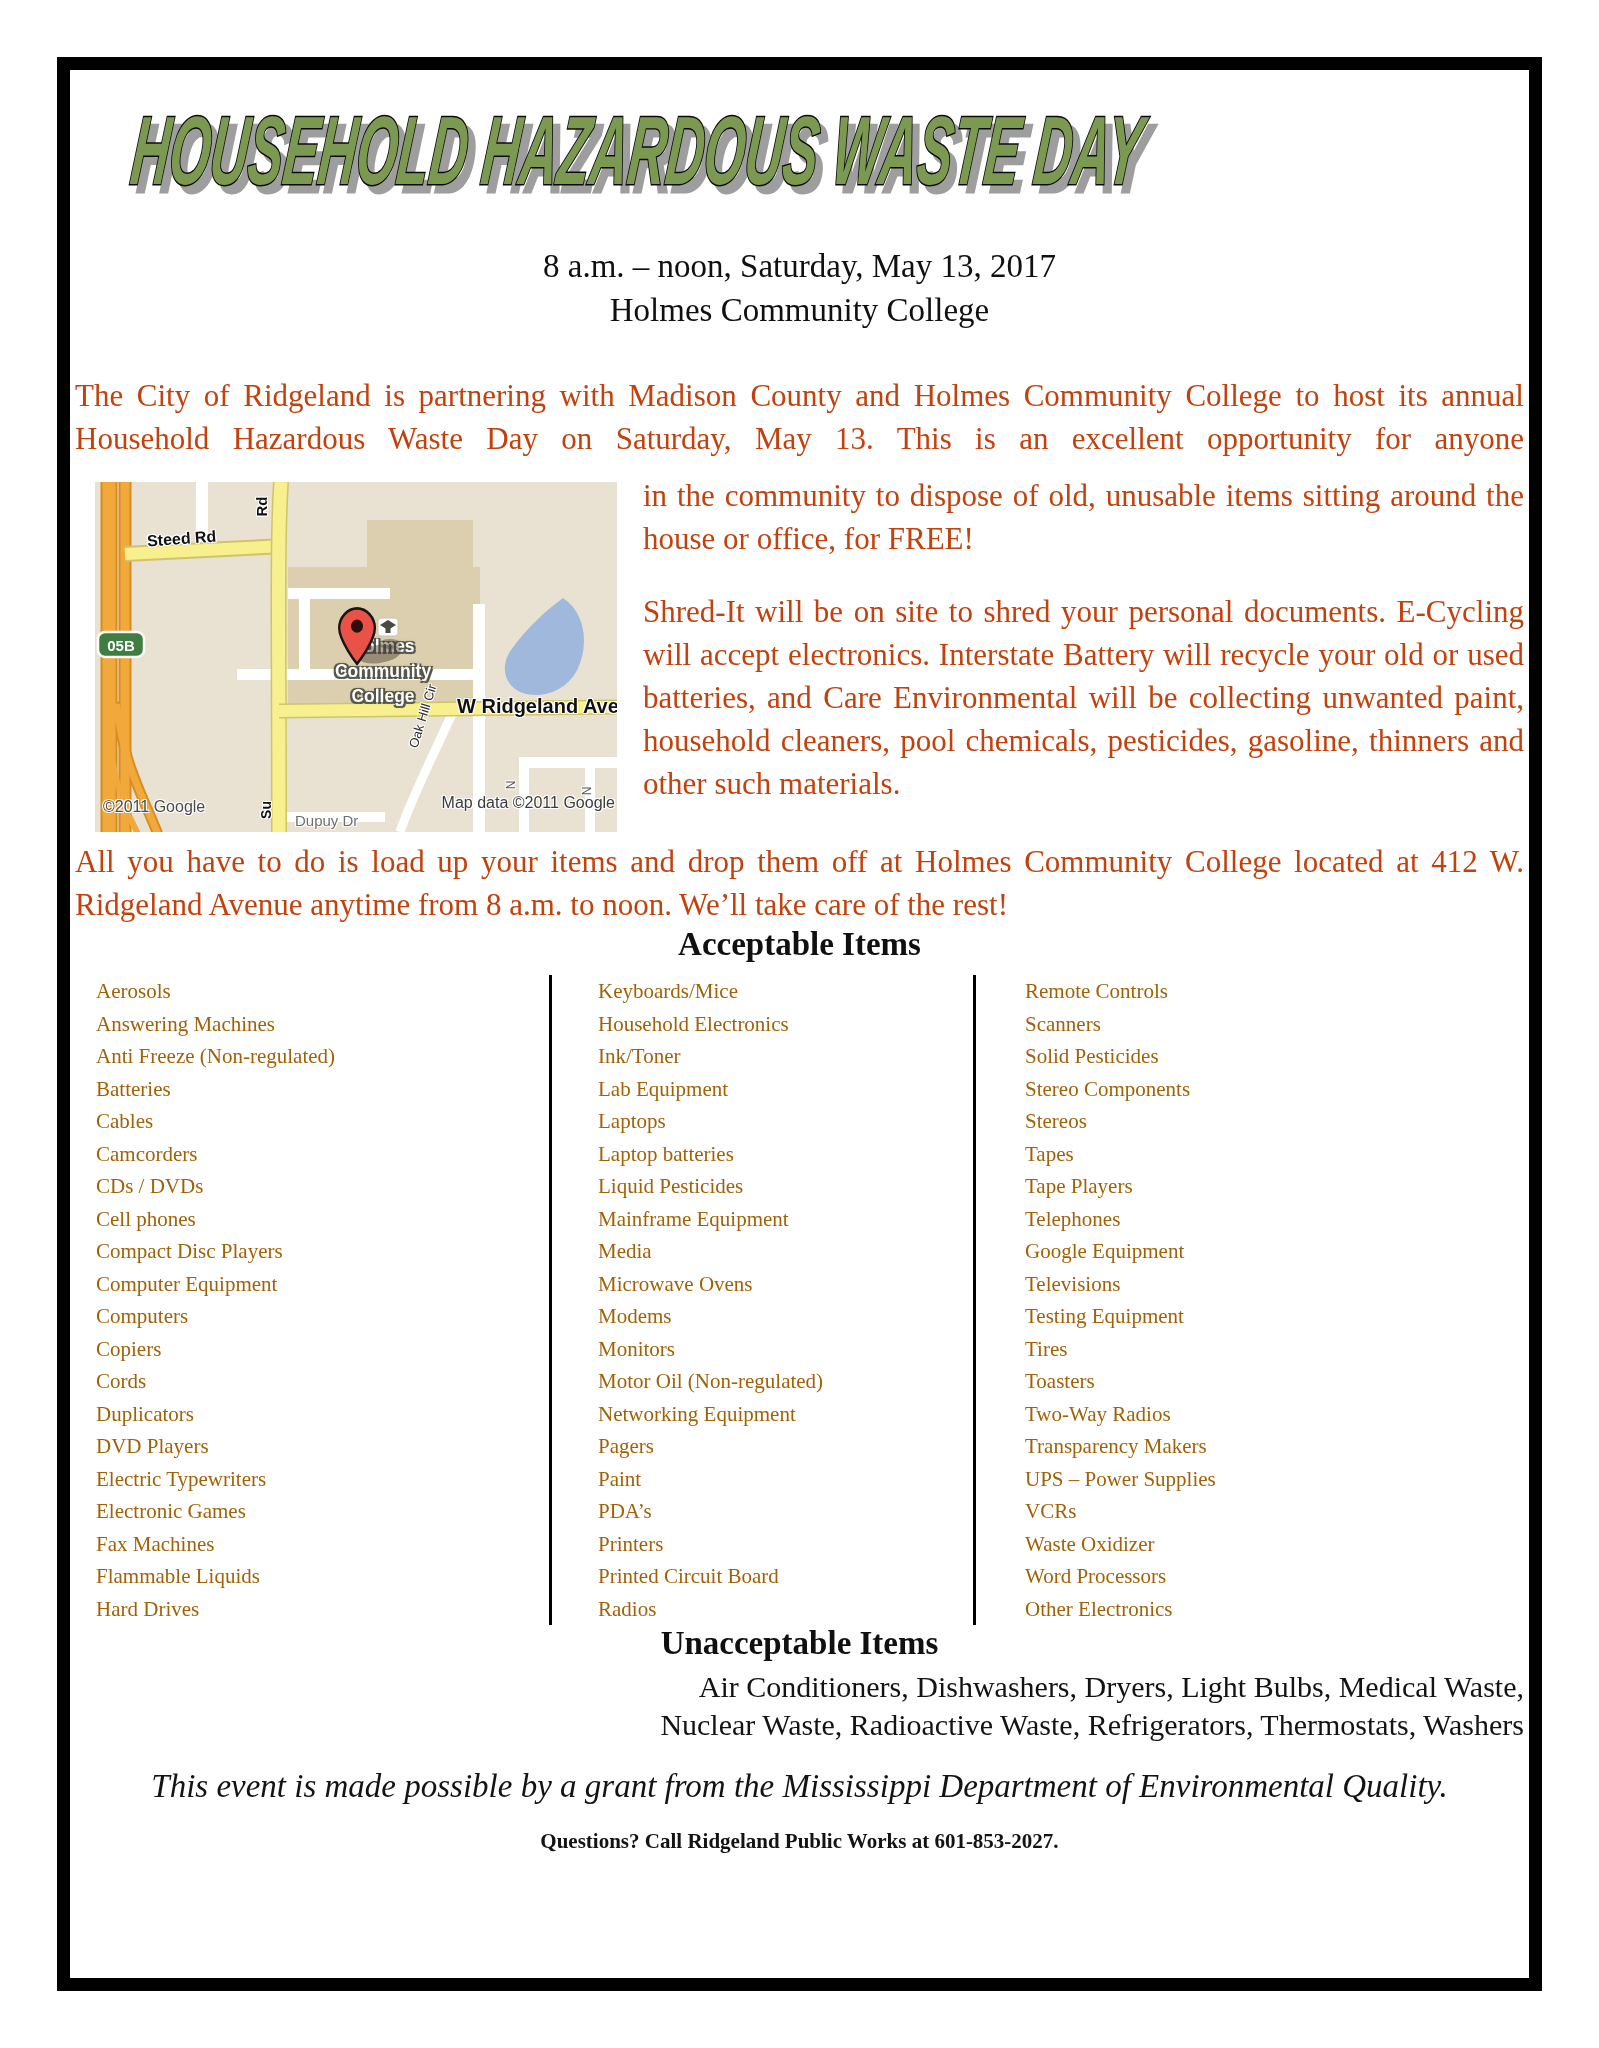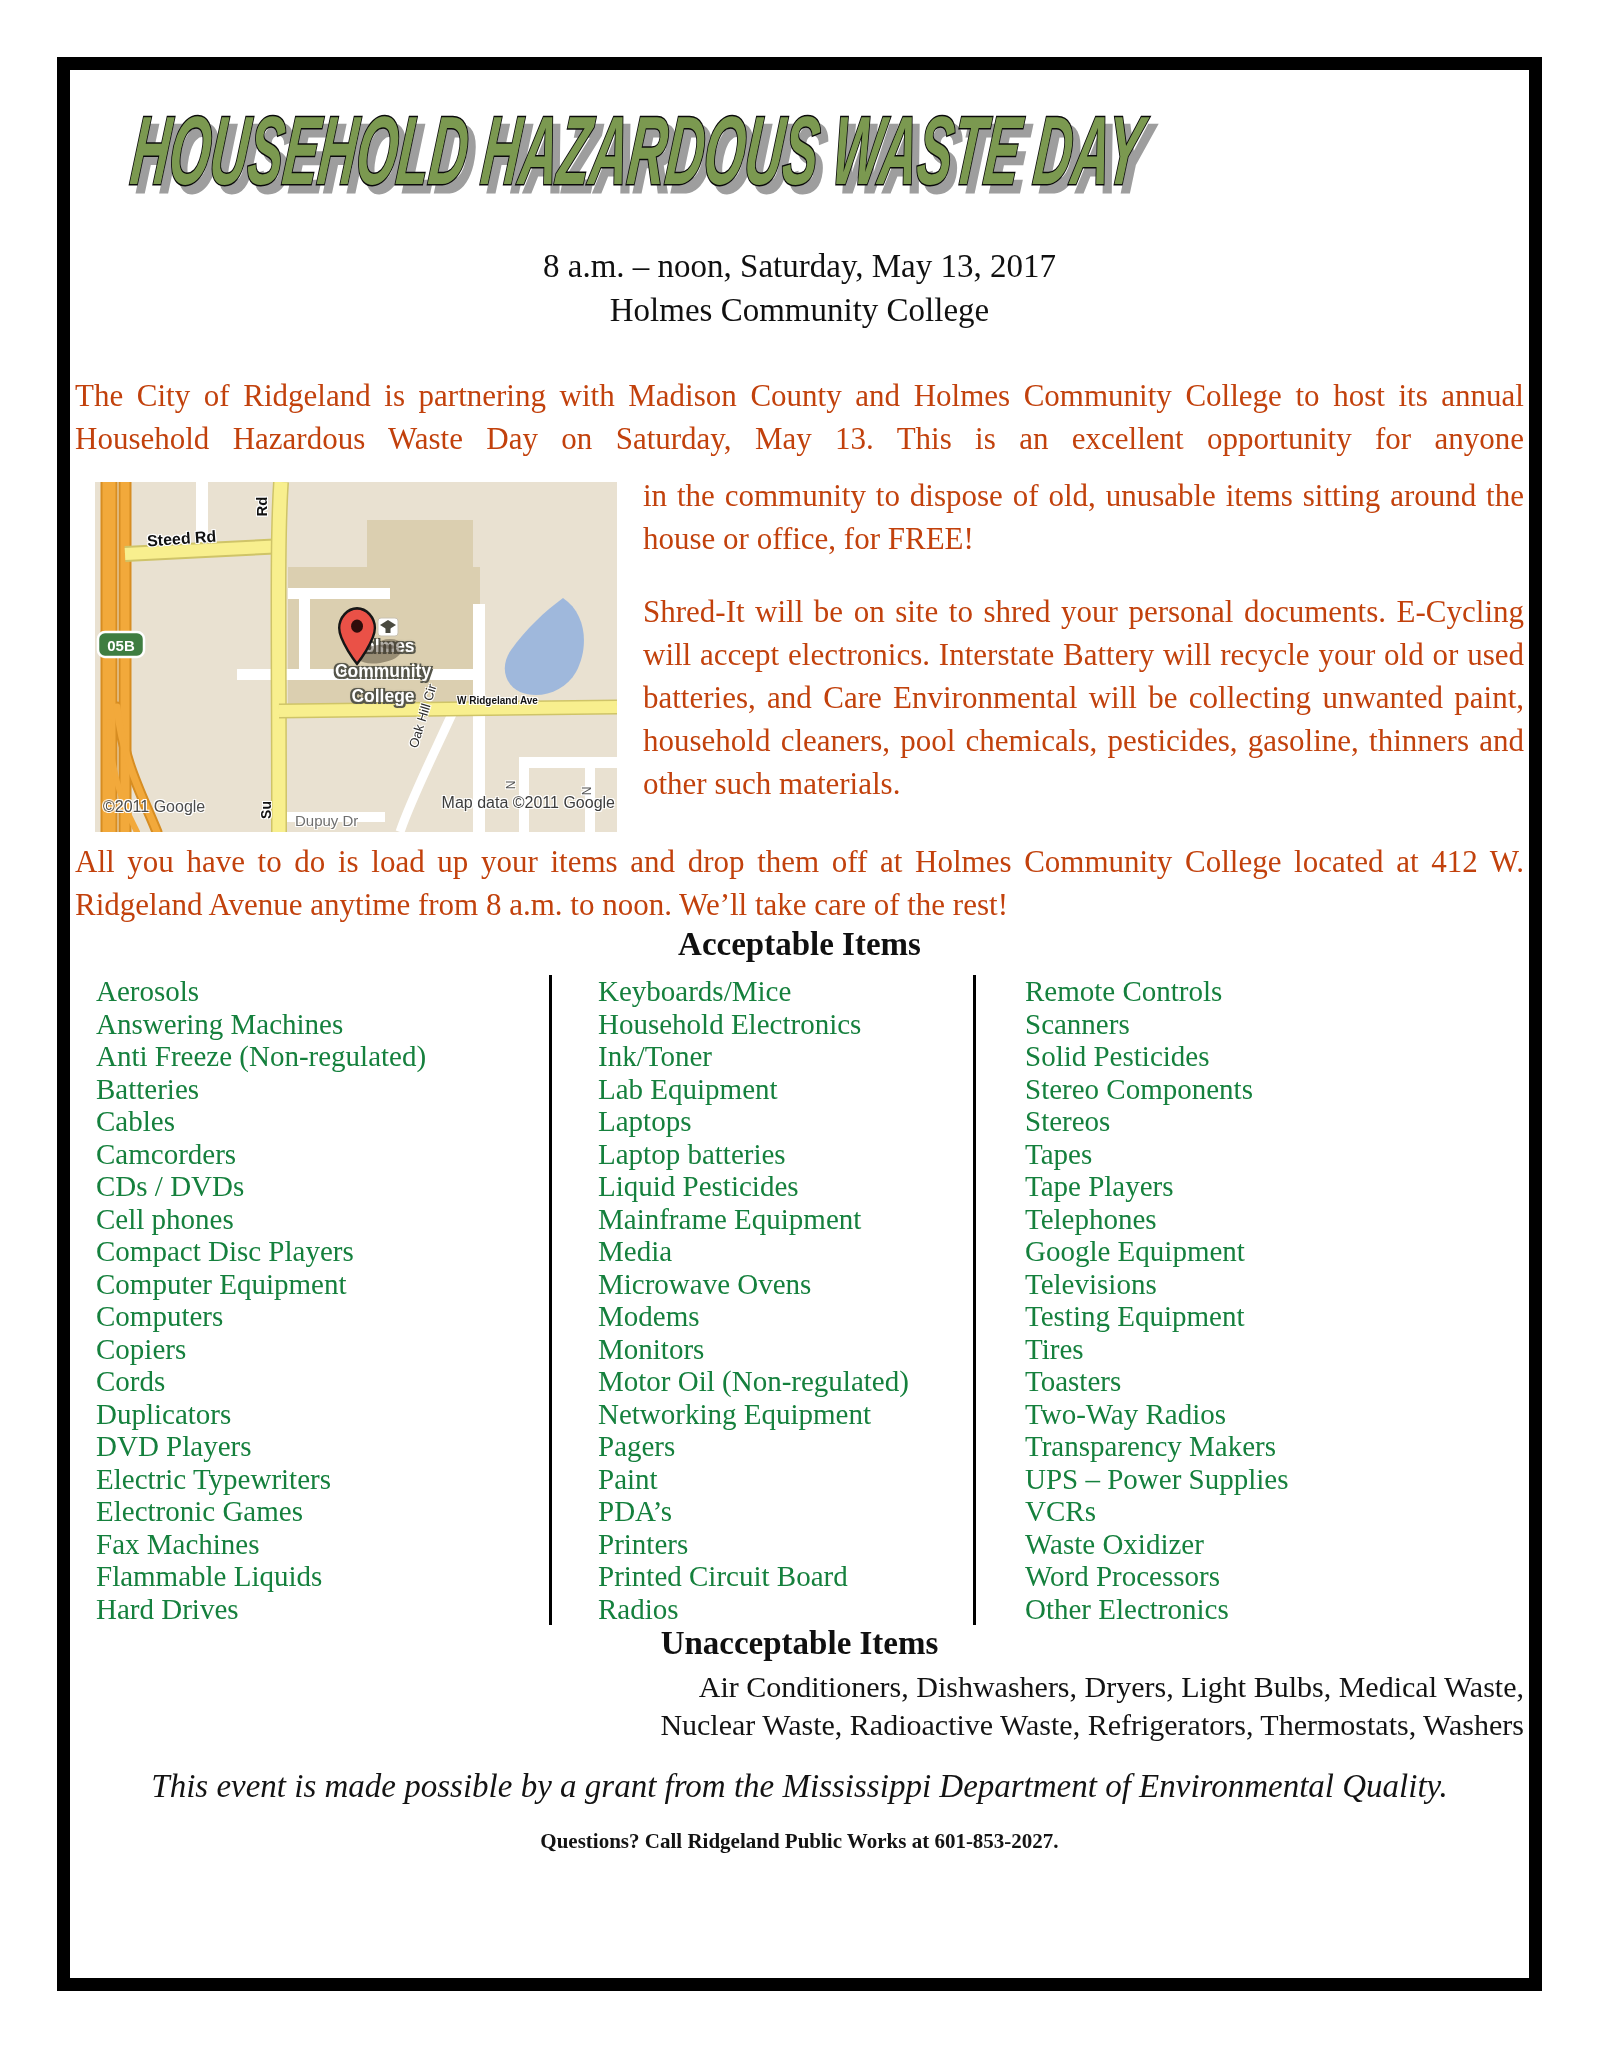--- a/index.html
+++ b/index.html
@@ -28,21 +28,21 @@
     float:left; width:522px; height:350px; margin:22px 26px 8px 20px;
     position:relative; overflow:hidden; background:#e9e1d1;
     font-family:"Liberation Sans", sans-serif;
   }
   .map svg.base { position:absolute; left:0; top:0; z-index:1; }
   .map .lbl { position:absolute; z-index:2; white-space:nowrap;
     text-shadow:1px 1px 0 #fff,-1px -1px 0 #fff,1px -1px 0 #fff,-1px 1px 0 #fff; }
   .lbl-steed { left:52px; top:48px; font-weight:bold; font-size:16px; color:#111; transform:rotate(-4deg); }
   .lbl-rd    { left:156px; top:16px; font-weight:bold; font-size:15px; color:#111; transform:rotate(-90deg); }
   .lbl-su    { left:162px; top:320px; font-weight:bold; font-size:14px; color:#111; transform:rotate(-90deg); }
-  .lbl-ridge { left:362px; top:213px; font-weight:bold; font-size:10px; color:#111; text-shadow:1px 1px 0 #f8ef8e,-1px -1px 0 #f8ef8e,1px -1px 0 #f8ef8e,-1px 1px 0 #f8ef8e; }
+  .lbl-ridge { left:362px; top:213px; font-weight:bold; font-size:20px; color:#111; text-shadow:1px 1px 0 #f8ef8e,-1px -1px 0 #f8ef8e,1px -1px 0 #f8ef8e,-1px 1px 0 #f8ef8e; }
   .lbl-oak   { left:318px; top:258px; font-size:13px; color:#2e2e2e; transform:rotate(-73deg); transform-origin:left center; }
   .lbl-dupuy { left:200px; top:330px; font-size:15px; color:#6f6f6f; }
   .lbl-copy  { left:8px;  top:316px; font-size:16px; color:#4c4c4c; }
   .lbl-mapdata { right:2px; top:312px; font-size:16px; color:#3c3c3c; }
   .lbl-n1 { left:412px; top:296px; font-size:12px; color:#555; transform:rotate(-90deg); }
   .lbl-n2 { left:488px; top:302px; font-size:12px; color:#555; transform:rotate(-90deg); }
   .poi {
     position:absolute; left:188px; top:152px; width:200px; z-index:2;
     text-align:center; font-weight:bold; font-size:17.5px; line-height:25px; color:#ffffff;
     text-shadow:-2px -1px 0 #55554a, 2px -1px 0 #55554a, -2px 2px 0 #55554a,
@@ -50,21 +50,21 @@
   }
   .pin-svg { position:absolute; left:236px; top:120px; z-index:3; }
   
   h2.sec { font-size:33px; font-weight:bold; text-align:center; margin:0; color:#101010; }
   .sec-acceptable { margin-top:18px; }
   .cols { display:flex; margin-top:12px; }
   .col { }
   .col1 { width:474px; }
   .col2 { width:424px; border-left:3px solid #000; }
   .col3 { flex:1; border-left:3px solid #000; }
-  .col ul { margin:0; padding:0; list-style:none; font-size:29px; line-height:32.5px; color:#15803d; }
+  .col ul { margin:0; padding:0; list-style:none; font-size:21px; line-height:32.5px; color:#a16207; }
   .col1 ul { padding-left:21px; }
   .col2 ul { padding-left:46px; }
   .col3 ul { padding-left:49px; }
   
   .sec-unacceptable { margin-top:38px; }
   .unacc-line { text-align:right; font-size:30px; line-height:38px; margin:0; color:#131313; }
   .unacc-first { margin-top:6px; }
   .grant { text-align:center; font-style:italic; font-size:33px; margin-top:24px; color:#131313; }
   .questions { text-align:center; font-size:21px; margin-top:24px; color:#131313;font-weight:bold; }
 </style>

